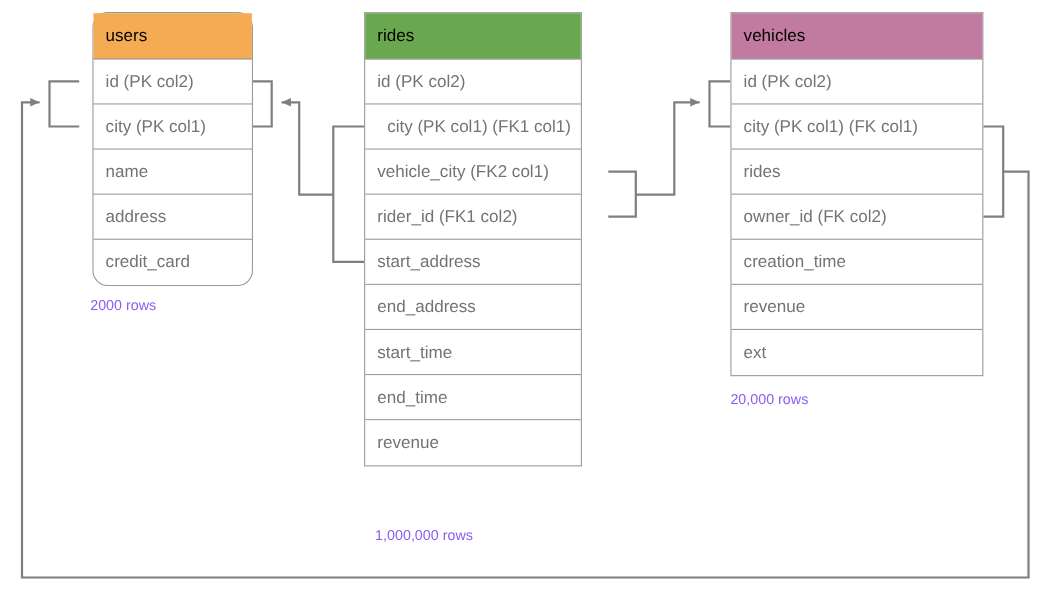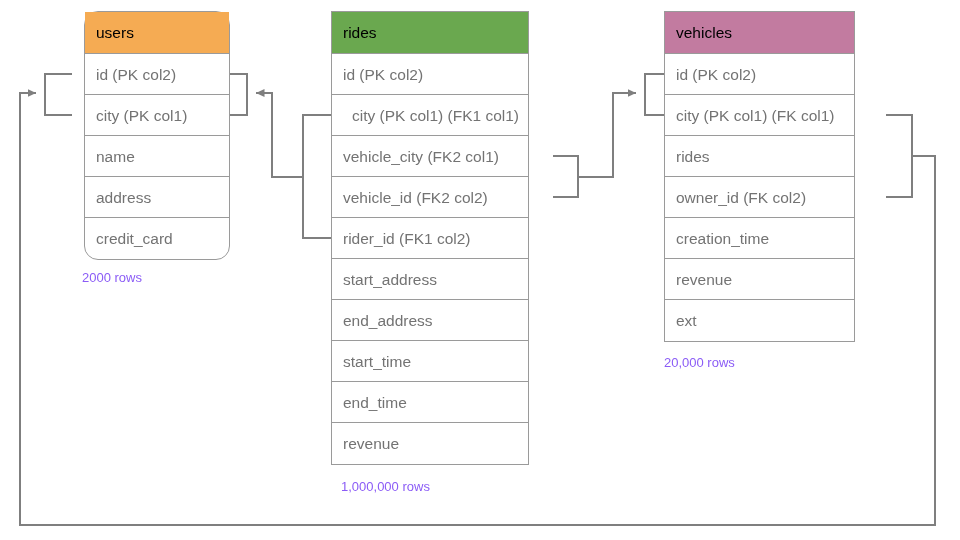--- a/index.html
+++ b/index.html
@@ -112,31 +112,30 @@
     <div class="field-row" style="border-bottom-color: rgb(154, 154, 154);">address</div>
     <div class="field-row" style="border-bottom-color: rgb(154, 154, 154);">credit_card</div>
   </div>
   <div class="row-count" style="left:82px; top:270px;">2000 rows</div>
 
   <div class="table-box" style="left: 331px; top: 11px; width: 198px; border-color: rgb(154, 154, 154);">
     <div class="table-header" style="background-color: rgb(106, 168, 79); border-bottom-color: rgb(154, 154, 154);">rides</div>
     <div class="field-row" style="border-bottom-color: rgb(154, 154, 154);">id (PK col2)</div>
     <div class="field-row" style="border-bottom-color: rgb(154, 154, 154); text-align: center;">city (PK col1) (FK1 col1)</div>
     <div class="field-row" style="border-bottom-color: rgb(154, 154, 154);">vehicle_city (FK2 col1)</div>
-    <div class="field-row" style="border-bottom-color: rgb(154, 154, 154);">vehicle_id (FK2 col2)</div>
     <div class="field-row" style="border-bottom-color: rgb(154, 154, 154);">rider_id (FK1 col2)</div>
     <div class="field-row" style="border-bottom-color: rgb(154, 154, 154);">start_address</div>
     <div class="field-row" style="border-bottom-color: rgb(154, 154, 154);">end_address</div>
     <div class="field-row" style="border-bottom-color: rgb(154, 154, 154);">start_time</div>
     <div class="field-row" style="border-bottom-color: rgb(154, 154, 154);">end_time</div>
     <div class="field-row" style="border-bottom-color: rgb(154, 154, 154);">revenue</div>
   </div>
   <div class="row-count" style="left:341px; top:479px;">1,000,000 rows</div>
 
-  <div class="table-box" style="left: 664px; top: 11px; width: 191px; border-color: rgb(154, 154, 154);">
+  <div class="table-box" style="left: 664px; top: 11px; width: 230px; border-color: rgb(154, 154, 154);">
     <div class="table-header" style="background-color: rgb(194, 123, 160); border-bottom-color: rgb(154, 154, 154);">vehicles</div>
     <div class="field-row" style="border-bottom-color: rgb(154, 154, 154);">id (PK col2)</div>
     <div class="field-row" style="border-bottom-color: rgb(154, 154, 154);">city (PK col1) (FK col1)</div>
     <div class="field-row" style="border-bottom-color: rgb(154, 154, 154);">rides</div>
     <div class="field-row" style="border-bottom-color: rgb(154, 154, 154);">owner_id (FK col2)</div>
     <div class="field-row" style="border-bottom-color: rgb(154, 154, 154);">creation_time</div>
     <div class="field-row" style="border-bottom-color: rgb(154, 154, 154);">revenue</div>
     <div class="field-row" style="border-bottom-color: rgb(154, 154, 154);">ext</div>
   </div>
   <div class="row-count" style="left:664px; top:355px;">20,000 rows</div>

